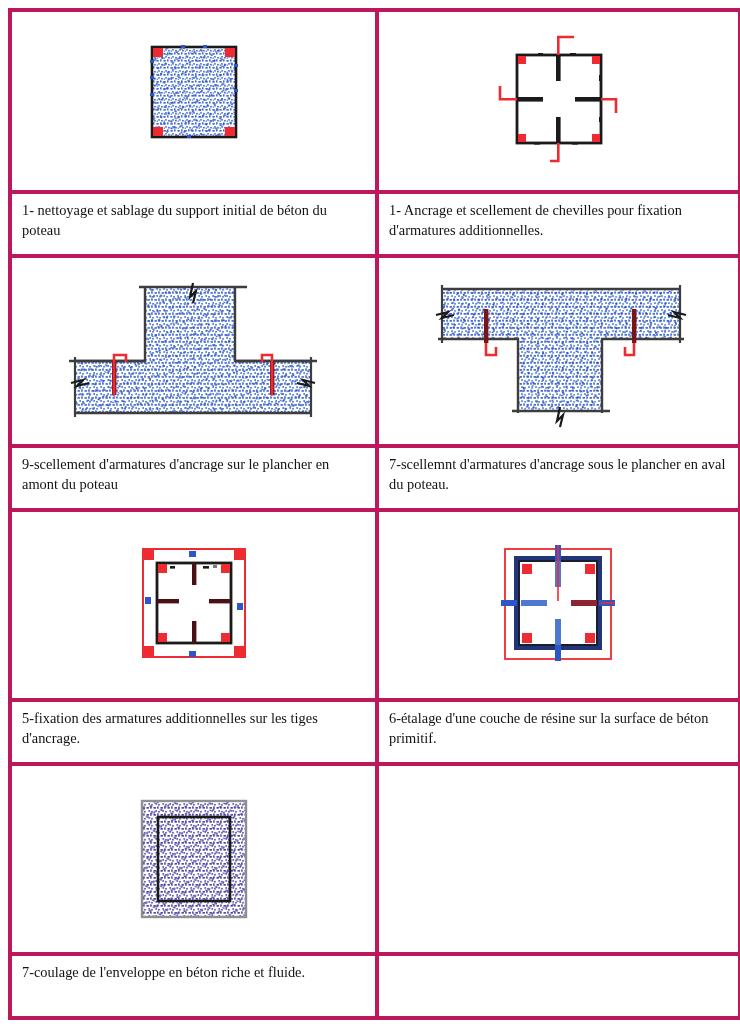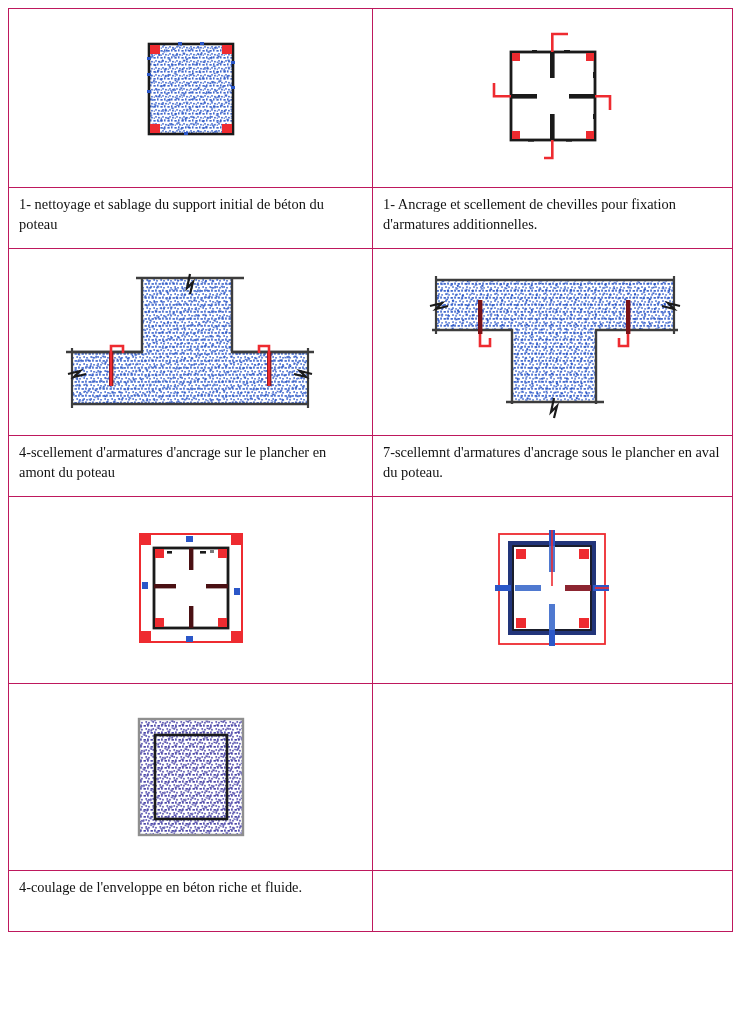--- a/index.html
+++ b/index.html
@@ -1,20 +1,20 @@
 <!DOCTYPE html>
 <html><head>
 <meta charset="utf-8">
 <style>
   html,body{margin:0;padding:0;background:#ffffff;}
   body{width:740px;height:1024px;font-family:"Liberation Serif",serif;}
   .page{position:relative;width:740px;height:1024px;background:#fff;}
   table.steps{position:absolute;left:8px;top:8px;width:722px;border-collapse:collapse;
     table-layout:fixed;}
-  table.steps td{border:1px solid #be185d;padding:0;vertical-align:top;background:#fff;}
+  table.steps td{border:4px solid #be185d;padding:0;vertical-align:top;background:#fff;}
   td.col-l{width:363px;}
   td.col-r{width:359px;}
   td.figcell{height:178px;text-align:center;vertical-align:middle;}
   td.capcell{height:60px;}
   .cap{padding:7px 8px 4px 10px;font-size:14.4px;line-height:1.38;color:#121212;
     font-family:"Liberation Serif",serif;}
   td.figcell.tall{height:186px;}
   .figwrap{display:flex;align-items:center;justify-content:center;width:100%;height:100%;}
   svg{display:block;}
   .empty{height:100%;}
@@ -173,21 +173,21 @@
             <path d="M146 144 L143 158 L149 152 L146 164" fill="none" stroke="#1a1a1a" stroke-width="2.2"></path>
             <path d="M22 52 L34 49 L28 55 L40 52" fill="none" stroke="#1a1a1a" stroke-width="2.2"></path>
             <path d="M272 52 L260 49 L266 55 L254 52" fill="none" stroke="#1a1a1a" stroke-width="2.2"></path>
           </svg>
         </div>
       </td>
     </tr>
 
     <tr>
       <td class="col-l capcell">
-        <div class="cap">4-scellement d'armatures d'ancrage sur le plancher en amont du poteau</div>
+        <div class="cap">9-scellement d'armatures d'ancrage sur le plancher en amont du poteau</div>
       </td>
       <td class="col-r capcell">
         <div class="cap">7-scellemnt d'armatures d'ancrage sous le plancher en aval du poteau.</div>
       </td>
     </tr>
 
     <tr>
       <td class="col-l figcell tall">
         <div class="figwrap">
           <svg width="130" height="140" viewBox="0 0 130 140">
@@ -233,20 +233,28 @@
             <rect x="66" y="110" width="6" height="16" fill="#2b57c8"></rect>
             <rect x="12" y="65" width="16" height="6" fill="#2b57c8"></rect>
             <rect x="110" y="65" width="16" height="6" fill="#2b57c8"></rect>
             <path d="M69 10 L69 66" stroke="#ee2b30" stroke-width="1.6" fill="none"></path>
             <path d="M112 68 L126 68" stroke="#ee2b30" stroke-width="1.6" fill="none"></path>
           </svg>
         </div>
       </td>
     </tr>
 
+    <tr>
+      <td class="col-l capcell">
+        <div class="cap">5-fixation des armatures additionnelles sur les tiges d'ancrage.</div>
+      </td>
+      <td class="col-r capcell">
+        <div class="cap">6-étalage d'une couche de résine sur la surface de béton primitif.</div>
+      </td>
+    </tr>
 
     <tr>
       <td class="col-l figcell tall">
         <div class="figwrap">
           <svg width="124" height="148" viewBox="0 0 124 148">
             <defs>
               <pattern id="spk7" width="7" height="7" patternUnits="userSpaceOnUse">
                 <rect width="7" height="7" fill="#ffffff"></rect>
                 <rect x="0.5" y="1.0" width="2.4" height="1.7" fill="#4a45a8"></rect>
                 <rect x="4.1" y="0.4" width="1.6" height="2.3" fill="#4a45a8"></rect>
@@ -267,21 +275,21 @@
           </svg>
         </div>
       </td>
       <td class="col-r figcell tall">
         <div class="empty"></div>
       </td>
     </tr>
 
     <tr>
       <td class="col-l capcell">
-        <div class="cap">4-coulage de l'enveloppe en béton riche et fluide.</div>
+        <div class="cap">7-coulage de l'enveloppe en béton riche et fluide.</div>
       </td>
       <td class="col-r capcell">
         <div class="empty"></div>
       </td>
     </tr>
 
   </tbody>
     </table>
 </div>
 

